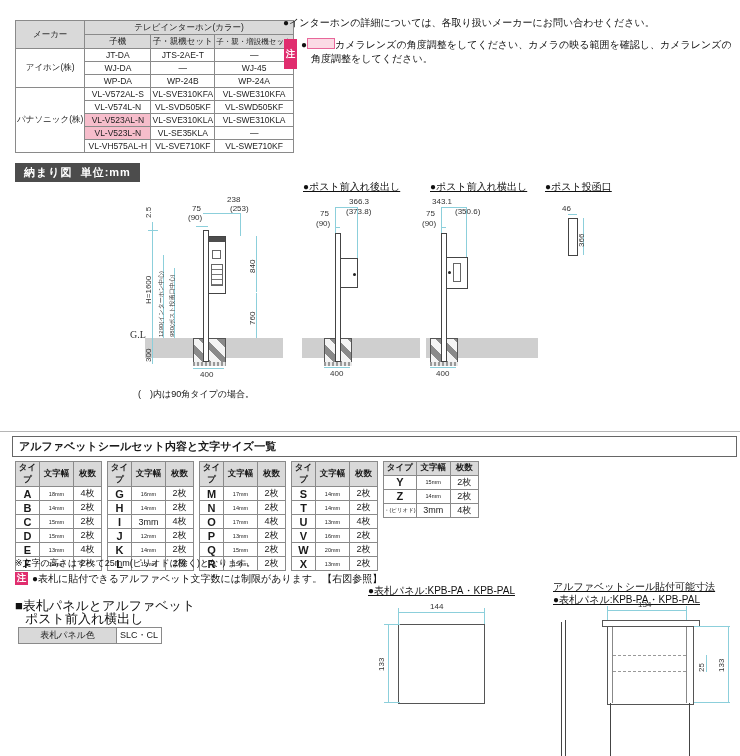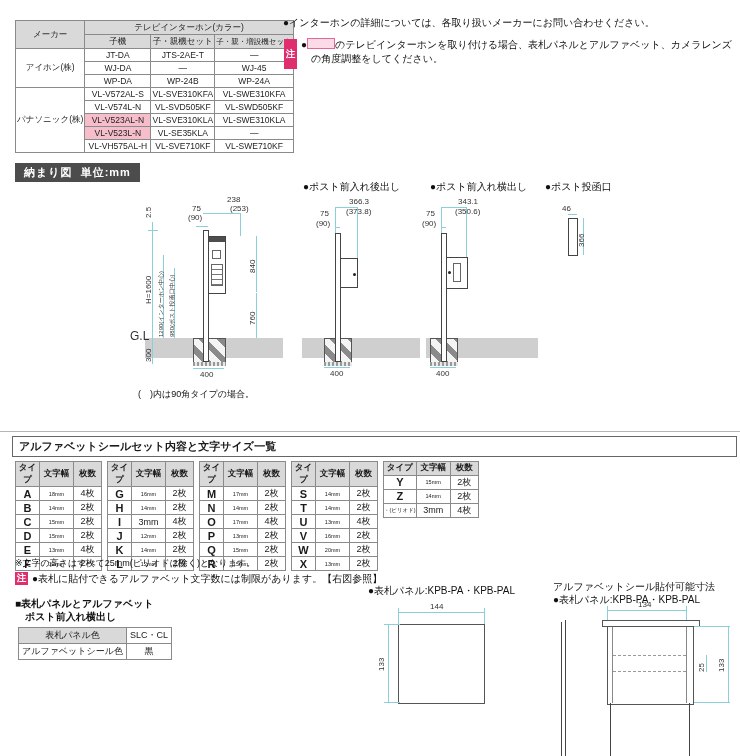--- a/index.html
+++ b/index.html
@@ -39,22 +39,22 @@
   .foundbase{position:absolute;background:repeating-linear-gradient(90deg,#999 0 2px,#e8e8e8 2px 4px);}
   .outline{position:absolute;border:1px solid #444;background:#fff;}
   
   .alpha{position:absolute;border-collapse:collapse;}
   .alpha th{background:#d9d9d9;border:1px solid #8a8a8a;font-size:8.5px;font-weight:bold;padding:0;}
   .alpha td{border:1px solid #8a8a8a;font-size:9px;text-align:center;padding:0;white-space:nowrap;}
   .alpha tr{height:13.5px;}
   .alpha td.type{font-size:11px;font-weight:bold;}
   .alpha td.tiny{font-size:5.5px;font-weight:normal;}
   .small9{font-size:9px;color:#111;}
-  .head10{font-size:10px;color:#111;white-space:nowrap;}
-  .bold105{font-size:10px;font-weight:bold;color:#111;white-space:nowrap;}
+  .head10{font-size:10px;color:#111;white-space:nowrap;text-decoration:underline;}
+  .bold105{font-size:13px;font-weight:normal;color:#111;white-space:nowrap;}
   
   .ctable{position:absolute;border-collapse:collapse;}
   .ctable td{border:1px solid #8a8a8a;font-size:9px;text-align:center;padding:0 3px;height:15px;white-space:nowrap;}
   .ctable .chead{background:#d9d9d9;}
   .dash{position:absolute;border-top:1px dashed #999;}
 </style>
 </head>
 <body>
 
 <table class="tbl" style="left:15px;top:20px;">
@@ -115,33 +115,33 @@
     <td>VL-VH575AL-H</td>
     <td>VL-SVE710KF</td>
     <td>VL-SWE710KF</td>
   </tr>
 </tbody>
   </table>
 
 <div class="abs note-text" style="left:283px;top:16px;width:452px;">●インターホンの詳細については、各取り扱いメーカーにお問い合わせください。</div>
 <div class="badge" style="left:284px;top:39px;width:13px;height:30px;">注</div>
 <div class="abs note-text" style="left:301px;top:38px;width:437px;">
-  <div class="hang"><span>●</span><span class="swatch"></span><span>のテレビインターホンを取り付ける場合、表札パネルとアルファベット、カメラレンズの角度調整をしてください。</span></div>
+  <div class="hang"><span>●</span><span class="swatch"></span><span>カメラレンズの角度調整をしてください、カメラの映る範囲を確認し、カメラレンズの角度調整をしてください。</span></div>
 </div>
 
 <div class="darkbar" style="left:15px;top:163px;">
   <span>納まり図</span>&nbsp;&nbsp;<span>単位:mm</span>
 </div>
 
 <div class="abs">
 
   <div class="ground" style="left:145px;top:338px;width:138px;height:20px;"></div>
   <div class="found" style="left:193px;top:338px;width:31px;height:24px;"></div>
   <div class="foundbase" style="left:193px;top:362px;width:33px;height:4px;"></div>
-  <div class="dtext" style="left:130px;top:329px;font-size:12px;">G.L</div>
+  <div class="dtext" style="left:130px;top:329px;font-size:10px;font-family:Liberation Serif, serif;">G.L</div>
 
   <div class="outline" style="left:203px;top:230px;width:4px;height:130px;"></div>
   <div class="outline" style="left:208px;top:236px;width:16px;height:56px;">
     <div style="height:5px;background:#4d4d4d;"></div>
     <div class="outline" style="left:3px;top:13px;width:7px;height:7px;border-color:#666;"></div>
     <div class="abs" style="left:2px;top:27px;width:10px;height:20px;border:1px solid #666;background:repeating-linear-gradient(to bottom,#fff 0 4px,#777 4px 5px);"></div>
   </div>
 
   <div class="dim" style="left:152px;top:222px;width:1px;height:8px;"></div>
   <div class="dim" style="left:152px;top:230px;width:1px;height:108px;"></div>
@@ -200,21 +200,21 @@
   <div class="outline" style="left:441px;top:233px;width:4px;height:127px;"></div>
   <div class="outline" style="left:446px;top:257px;width:20px;height:30px;">
     <div class="outline" style="left:6px;top:5px;width:6px;height:17px;border-color:#666;"></div>
     <div class="abs" style="left:1px;top:13px;width:3px;height:3px;background:#222;border-radius:50%;"></div>
   </div>
   <div class="dim" style="left:441px;top:207px;width:26px;height:1px;"></div>
   <div class="dim" style="left:441px;top:207px;width:1px;height:26px;"></div>
   <div class="dim" style="left:466px;top:207px;width:1px;height:50px;"></div>
   <div class="dim" style="left:441px;top:227px;width:5px;height:1px;"></div>
   <div class="dim" style="left:430px;top:367px;width:26px;height:1px;"></div>
-  <div class="dtext" style="left:458px;top:197px;">343.1</div>
+  <div class="dtext" style="left:432px;top:197px;">343.1</div>
   <div class="dtext" style="left:455px;top:207px;">(350.6)</div>
   <div class="dtext" style="left:426px;top:209px;">75</div>
   <div class="dtext" style="left:422px;top:219px;">(90)</div>
   <div class="dtext" style="left:436px;top:369px;">400</div>
 </div>
 
 <div class="abs">
   <div class="head10" style="position:absolute;left:545px;top:180px;">●ポスト投函口</div>
   <div class="outline" style="left:568px;top:218px;width:8px;height:36px;"></div>
   <div class="dim" style="left:568px;top:214px;width:9px;height:1px;"></div>
@@ -463,24 +463,20 @@
 
 <table class="ctable" style="left:18px;top:627px;">
   <colgroup>
       <col style="width:98px">
       <col style="width:42px">
     </colgroup>
   <tbody>
       <tr>
     <td class="chead">表札パネル色</td>
     <td>SLC・CL</td>
-  </tr>
-  <tr>
-    <td>アルファベットシール色</td>
-    <td>黒</td>
   </tr>
 </tbody>
   </table>
 
 <div class="head10 abs" style="left:368px;top:584px;">●表札パネル:KPB-PA・KPB-PAL</div>
 <div class="abs">
   <div class="dim" style="left:398px;top:612px;width:87px;height:1px;"></div>
   <div class="dim" style="left:398px;top:608px;width:1px;height:16px;"></div>
   <div class="dim" style="left:484px;top:608px;width:1px;height:16px;"></div>
   <div class="dtext" style="left:430px;top:602px;">144</div>

